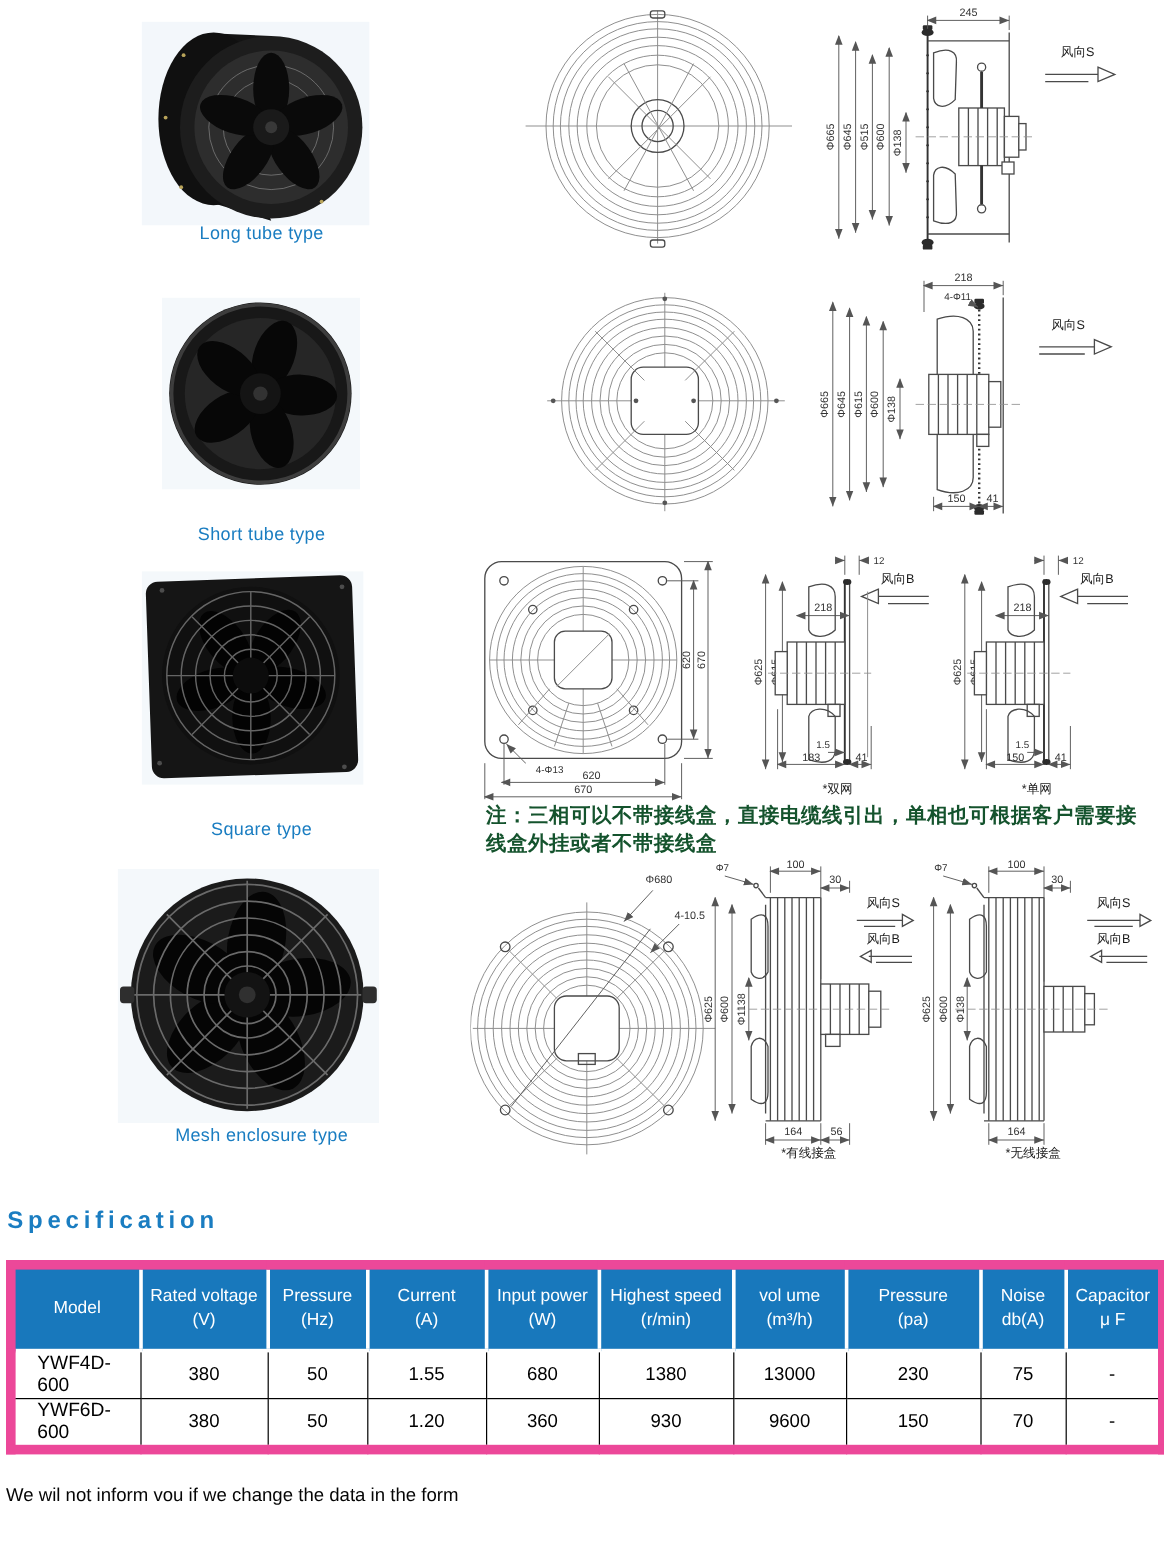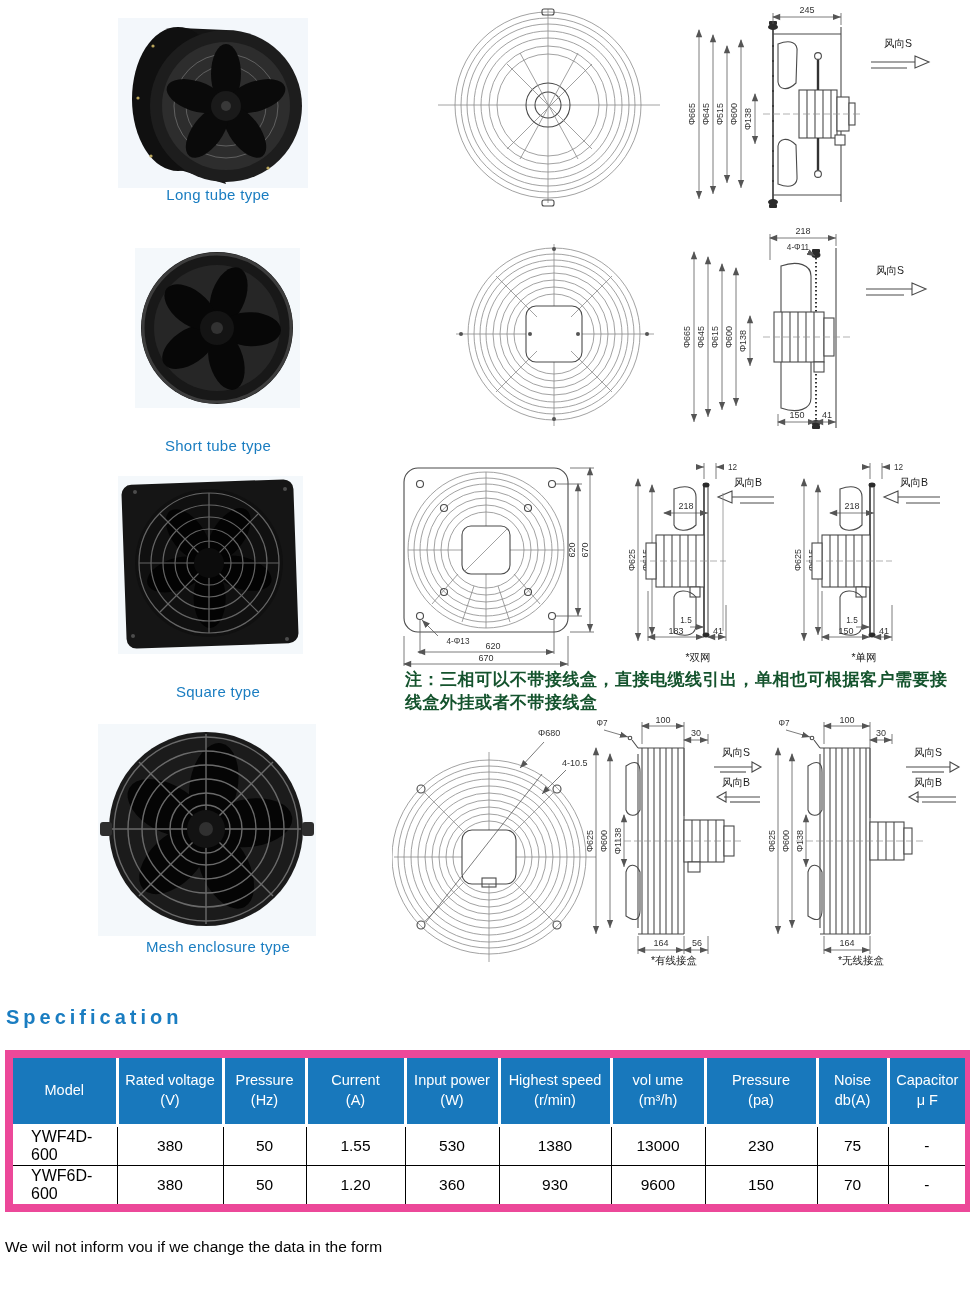--- a/index.html
+++ b/index.html
@@ -662,21 +662,21 @@
               <div>μ F</div>
             </th>
         </tr>
       </thead>
       <tbody>
         <tr>
           <td class="model">YWF4D-600</td>
           <td>380</td>
           <td>50</td>
           <td>1.55</td>
-          <td>530</td>
+          <td>680</td>
           <td>1380</td>
           <td>13000</td>
           <td>230</td>
           <td>75</td>
           <td>-</td>
         </tr>
         <tr>
           <td class="model">YWF6D-600</td>
           <td>380</td>
           <td>50</td>

